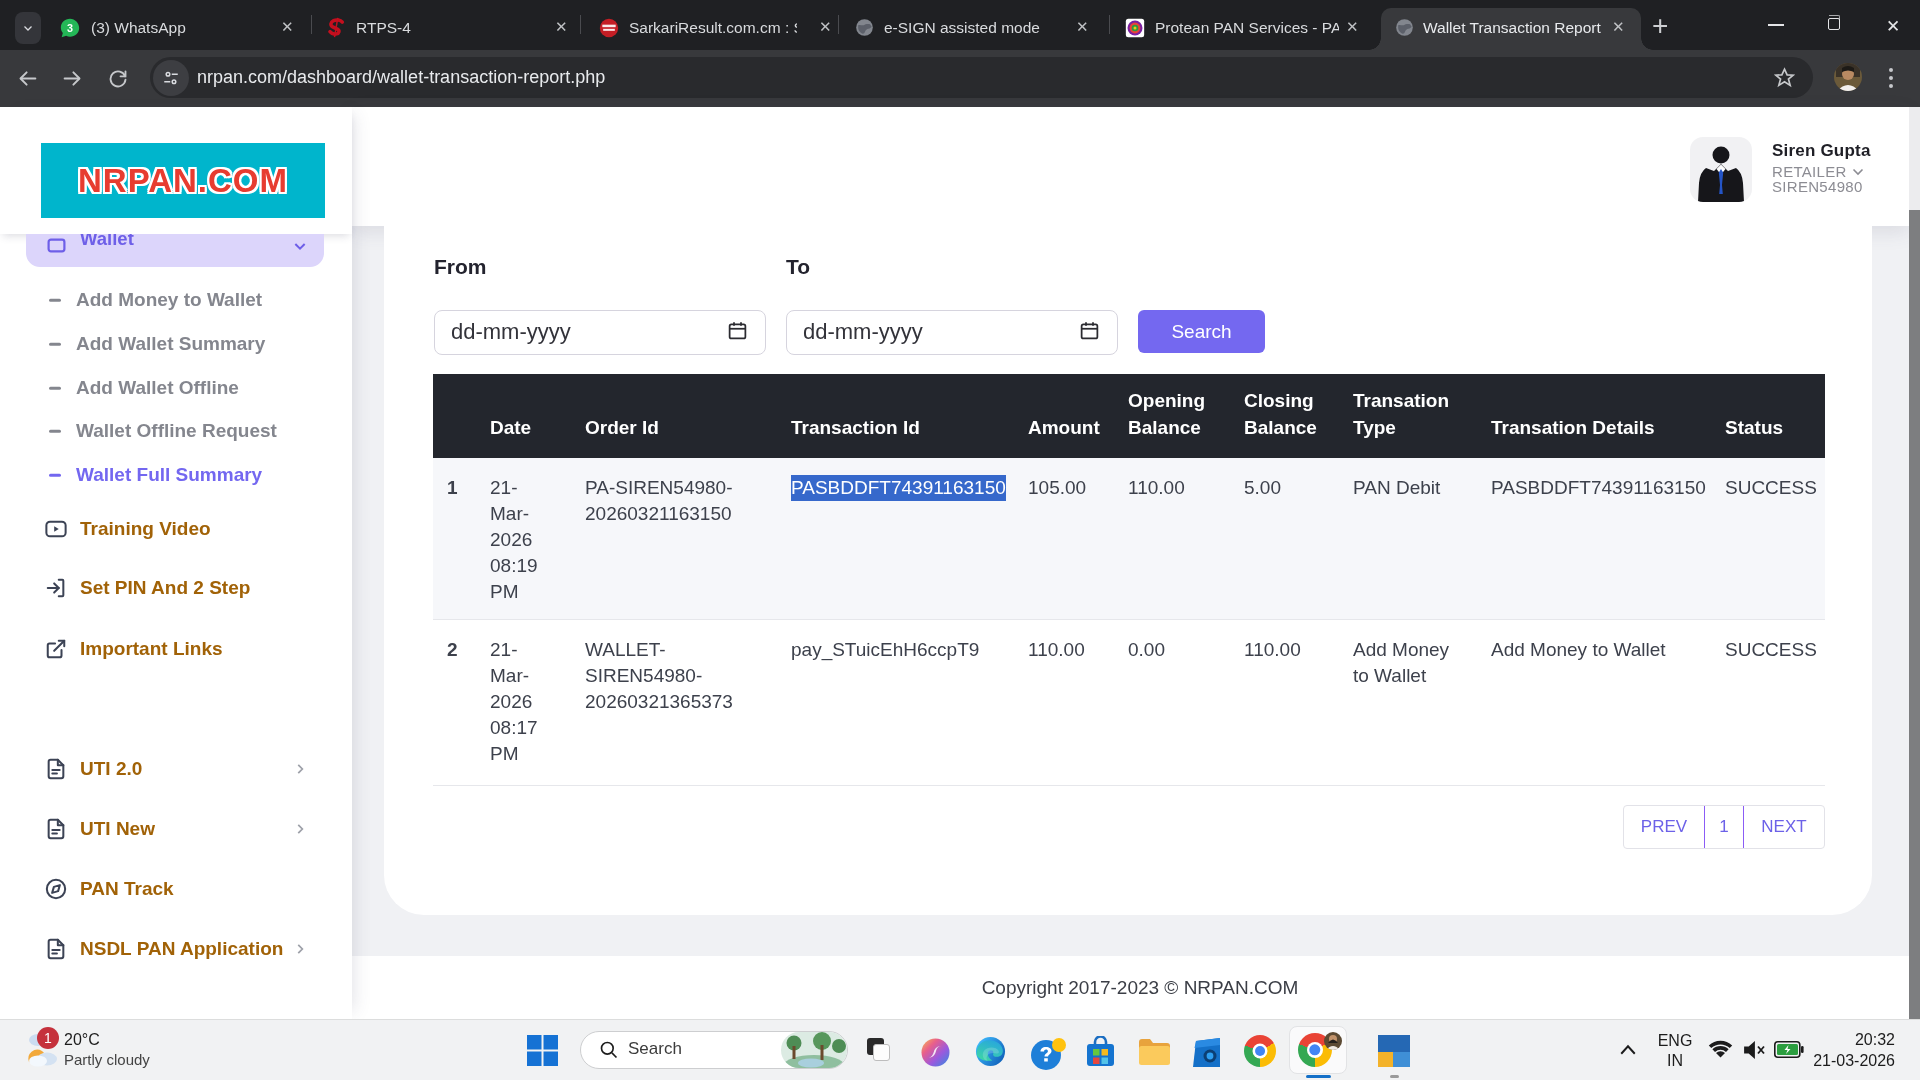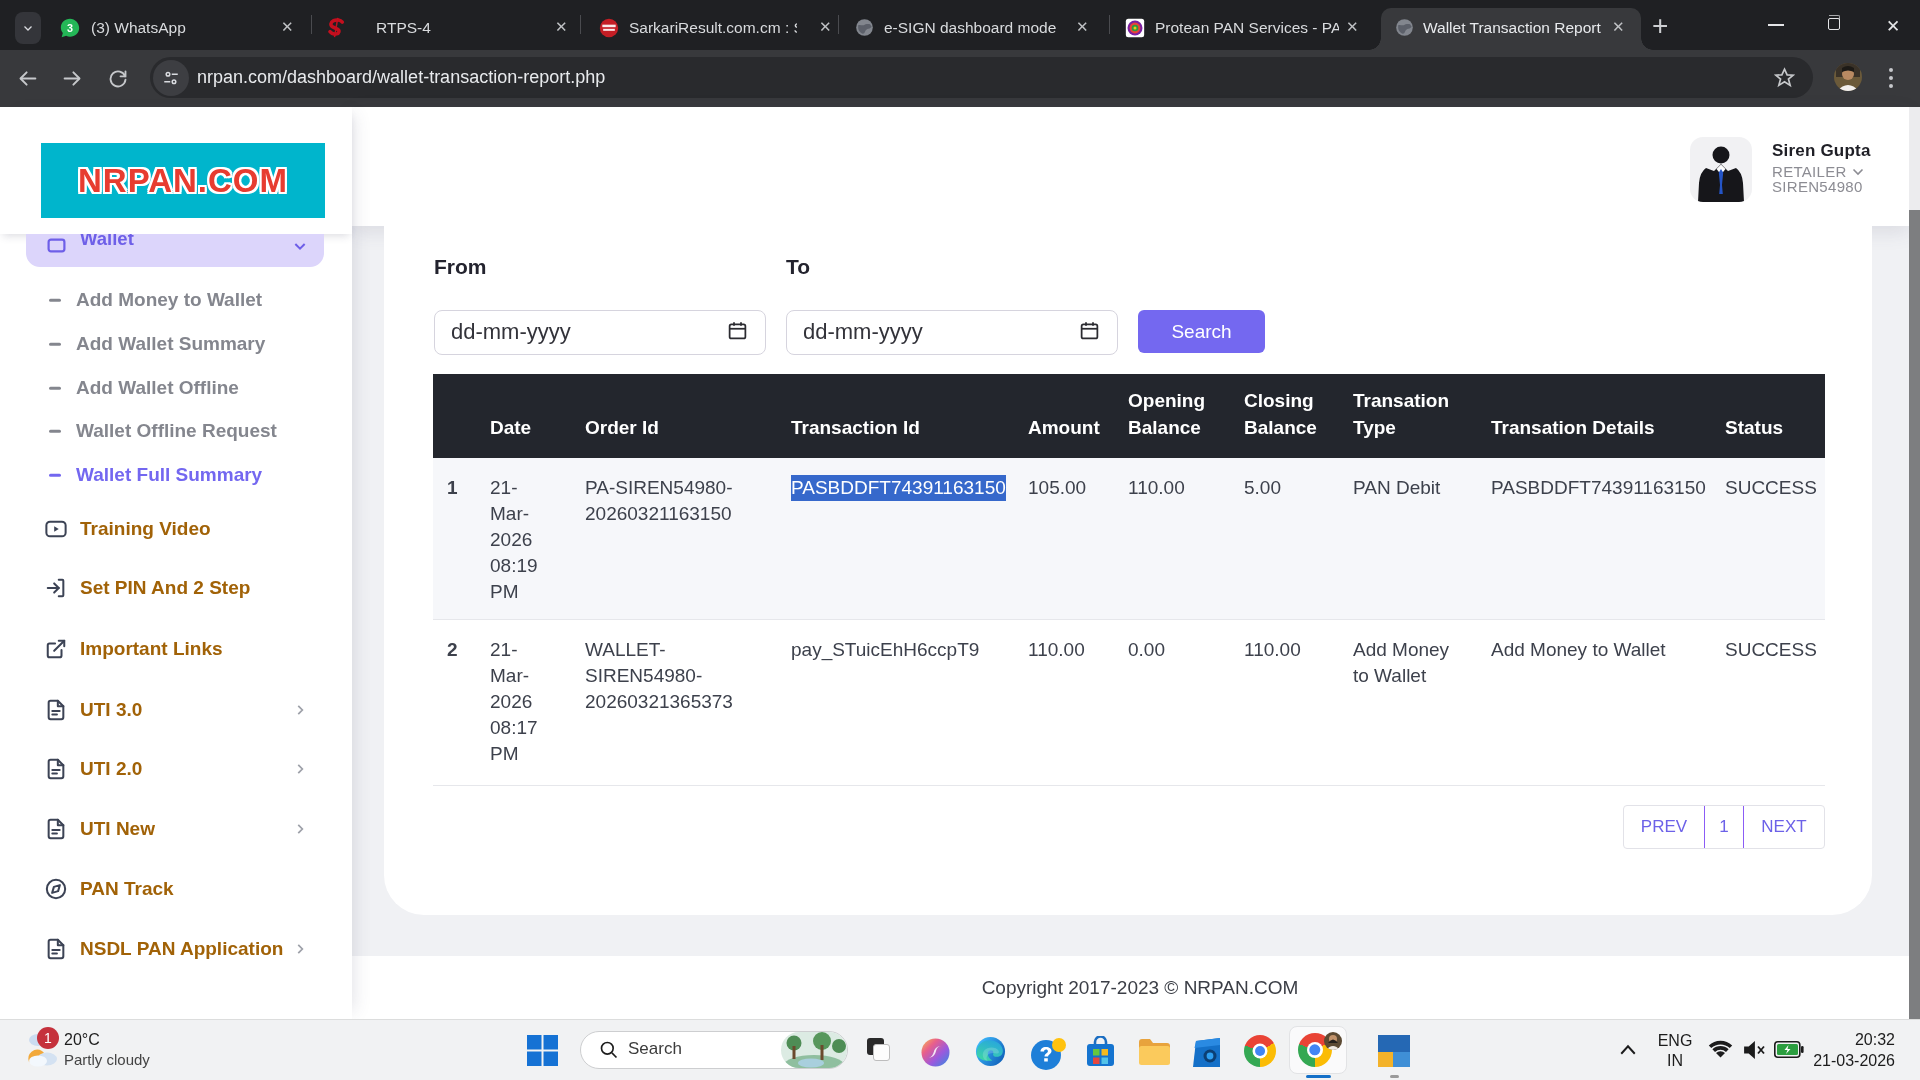--- a/index.html
+++ b/index.html
@@ -81,38 +81,38 @@
       <text x="12" y="16.5" font-size="13" font-weight="bold" fill="#fff" text-anchor="middle" font-family="Liberation Sans">3</text>
     </svg>
   <div class="abs tab-title" style="left:91px; top:19px; width:170px;">(3) WhatsApp</div>
   <div class="abs tab-x" style="left:281px; top:18px;">✕</div>
   <div class="abs tab-sep" style="left:311px;"></div>
 
   <svg class="abs" style="left:324px; top:17px;" width="22" height="22" viewBox="0 0 24 24">
       <path d="M20 5.5C18 3 13.5 2.5 10.5 4 7 5.8 6.5 9 9.5 10.8l5.5 2.7c2.4 1.4 1.3 4.3-1.2 4.9-2.4.6-5.6-.2-7.3-2.4" fill="none" stroke="#c40f1e" stroke-width="3.8" stroke-linecap="round"></path>
       <path d="M15 1l-3.5 21" stroke="#c40f1e" stroke-width="1.6"></path>
     </svg>
-  <div class="abs tab-title" style="left:376px; top:19px; width:150px;">RTPS-4</div>
+  <div class="abs tab-title" style="left:356px; top:19px; width:150px;">RTPS-4</div>
   <div class="abs tab-x" style="left:555px; top:18px;">✕</div>
   <div class="abs tab-sep" style="left:580px;"></div>
 
   <svg class="abs" style="left:599px; top:18px;" width="20" height="20" viewBox="0 0 24 24">
       <circle cx="12" cy="12" r="11" fill="#c41e25"></circle>
       <rect x="4" y="8" width="16" height="3" fill="#fff" opacity=".9"></rect>
       <rect x="5" y="13" width="14" height="2.4" fill="#fff" opacity=".9"></rect>
     </svg>
   <div class="abs tab-title" style="left:629px; top:19px; width:168px;">SarkariResult.com.cm : Sark</div>
   <div class="abs tab-x" style="left:819px; top:18px;">✕</div>
   <div class="abs tab-sep" style="left:838px;"></div>
 
   <svg class="abs" style="left:855px; top:18px;" width="19" height="19" viewBox="0 0 24 24">
       <circle cx="12" cy="12" r="10.5" fill="#82868e"></circle>
       <path d="M4 9c3-1 5 1 7 0s5-2 8-1l2 3c-2 3-5 2-7 4s-1 4-4 5c-3-1-6-4-6-8z" fill="#5c606a"></path>
     </svg>
-  <div class="abs tab-title" style="left:884px; top:19px; width:175px;">e-SIGN dashboard mode</div>
+  <div class="abs tab-title" style="left:884px; top:19px; width:175px;">e-SIGN assisted mode</div>
   <div class="abs tab-x" style="left:1076px; top:18px;">✕</div>
   <div class="abs tab-sep" style="left:1109px;"></div>
 
   <svg class="abs" style="left:1125px; top:18px;" width="20" height="20" viewBox="0 0 24 24">
       <rect x="1" y="1" width="22" height="22" rx="3" fill="#fff"></rect>
       <circle cx="12" cy="12" r="9" fill="#7a1fa2"></circle>
       <circle cx="12" cy="12" r="6.5" fill="#e8443a"></circle>
       <circle cx="12" cy="12" r="4" fill="#2a9d3f"></circle>
       <circle cx="12" cy="12" r="1.8" fill="#f5c518"></circle>
     </svg>
@@ -333,32 +333,20 @@
       <div class="tx">Set PIN And 2 Step</div>
     </div>
     <div class="abs mitem" style="top:520px;">
       <svg class="ic" viewBox="0 0 24 24" fill="none" stroke="#3c4355" stroke-width="2.2" stroke-linecap="round" stroke-linejoin="round">
           <path d="M18 13v6a2 2 0 0 1-2 2H5a2 2 0 0 1-2-2V8a2 2 0 0 1 2-2h6"></path>
           <polyline points="15 3 21 3 21 9"></polyline>
           <line x1="10" y1="14" x2="21" y2="3"></line>
         </svg>
       <div class="tx">Important Links</div>
     </div>
-    <div class="abs mitem" style="top:581px;">
-      <svg class="ic" viewBox="0 0 24 24" fill="none" stroke="#3c4355" stroke-width="2.2" stroke-linecap="round" stroke-linejoin="round">
-          <path d="M14 2H6a2 2 0 0 0-2 2v16a2 2 0 0 0 2 2h12a2 2 0 0 0 2-2V8z"></path>
-          <polyline points="14 2 14 8 20 8"></polyline>
-          <line x1="8" y1="13" x2="16" y2="13"></line>
-          <line x1="8" y1="17" x2="13" y2="17"></line>
-        </svg>
-      <div class="tx">UTI 3.0</div>
-      <svg class="chev" viewBox="0 0 24 24" fill="none" stroke="#9ea1a9" stroke-width="3">
-          <polyline points="9,5 16,12 9,19"></polyline>
-        </svg>
-    </div>
     <div class="abs mitem" style="top:640px;">
       <svg class="ic" viewBox="0 0 24 24" fill="none" stroke="#3c4355" stroke-width="2.2" stroke-linecap="round" stroke-linejoin="round">
           <path d="M14 2H6a2 2 0 0 0-2 2v16a2 2 0 0 0 2 2h12a2 2 0 0 0 2-2V8z"></path>
           <polyline points="14 2 14 8 20 8"></polyline>
           <line x1="8" y1="13" x2="16" y2="13"></line>
           <line x1="8" y1="17" x2="13" y2="17"></line>
         </svg>
       <div class="tx">UTI 2.0</div>
       <svg class="chev" viewBox="0 0 24 24" fill="none" stroke="#9ea1a9" stroke-width="3">
           <polyline points="9,5 16,12 9,19"></polyline>

